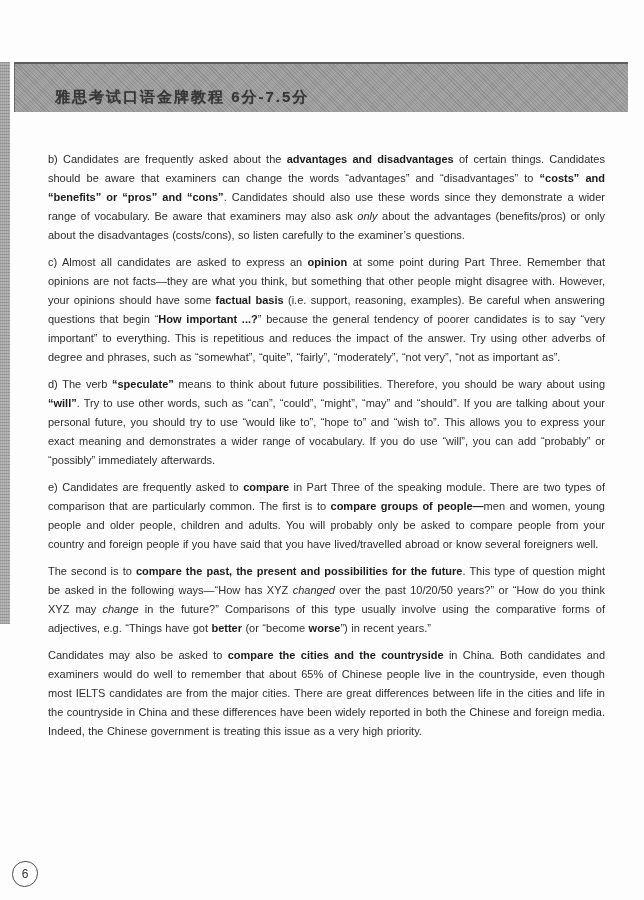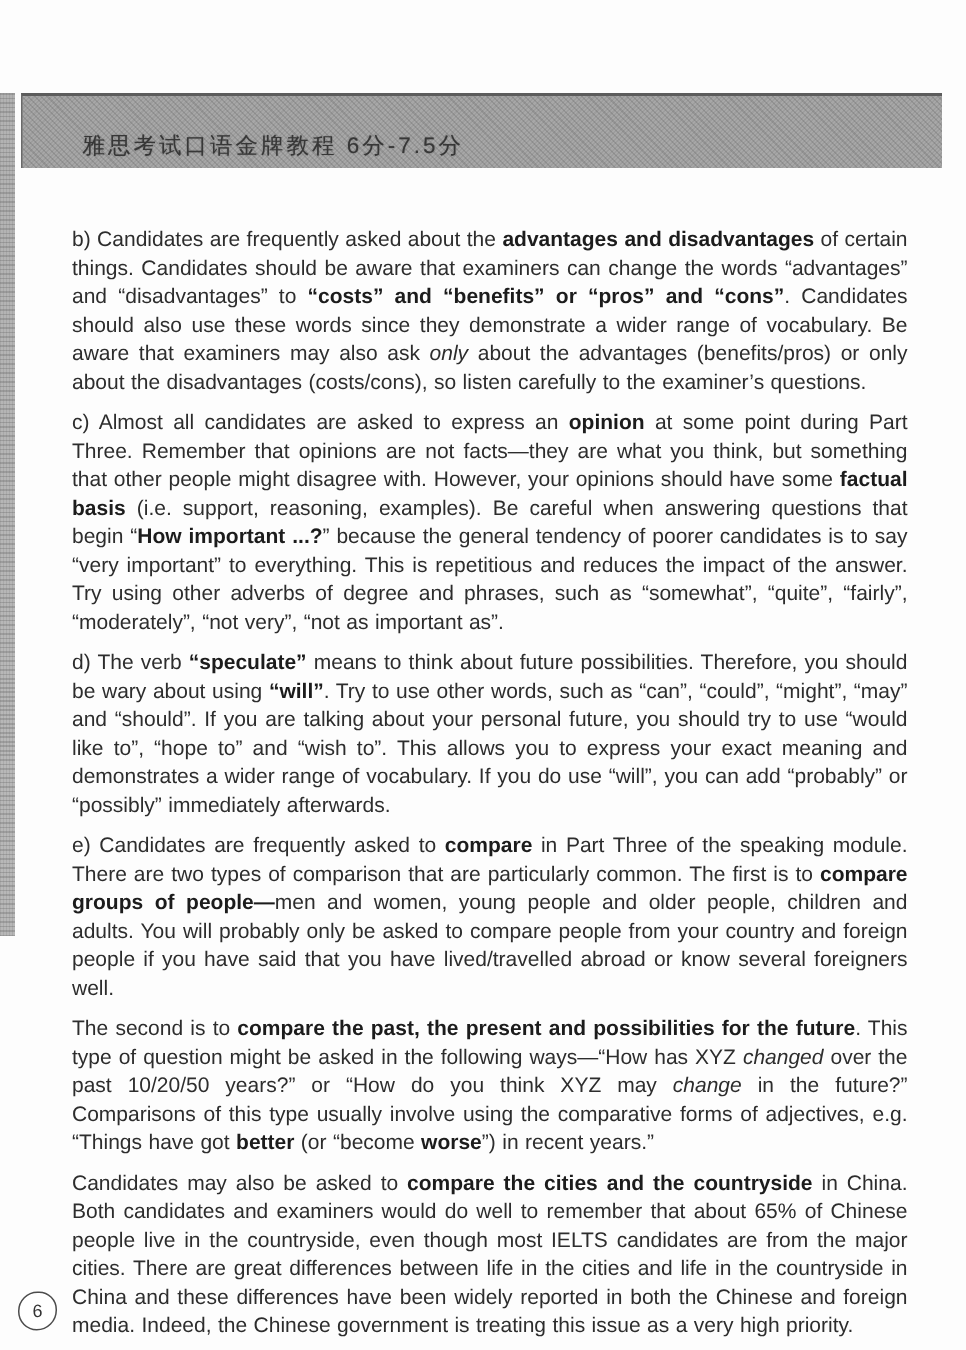--- a/index.html
+++ b/index.html
@@ -40,36 +40,36 @@
       repeating-linear-gradient(45deg, rgba(70,70,70,0.18) 0 1px, rgba(0,0,0,0) 1px 3px),
       repeating-linear-gradient(-45deg, rgba(220,220,220,0.16) 0 1px, rgba(0,0,0,0) 1px 2px);
     border-top: 2px solid #5c5c5c;
     border-left: 1px solid #6a6a6a;
     display: flex;
     align-items: flex-end;
     padding: 0 0 5px 40px;
   }
   .banner-title {
     font-size: 15px;
-    font-weight: normal;
+    font-weight: bold;
     color: #373737;
     letter-spacing: 2px;
     text-shadow: 0 0 1px rgba(40,40,40,0.45);
     white-space: nowrap;
   }
   
   .content {
     position: absolute;
     left: 48px;
     top: 150px;
     width: 557px;
   }
   .para {
     margin: 0 0 8px 0;
-    font-size: 14px;
+    font-size: 11px;
     line-height: 19px;
     text-align: justify;
     color: #2d2d2d;
     word-spacing: 0.4px;
   }
   .para strong {
     font-weight: bold;
     color: #1c1c1c;
   }
   .para em {

